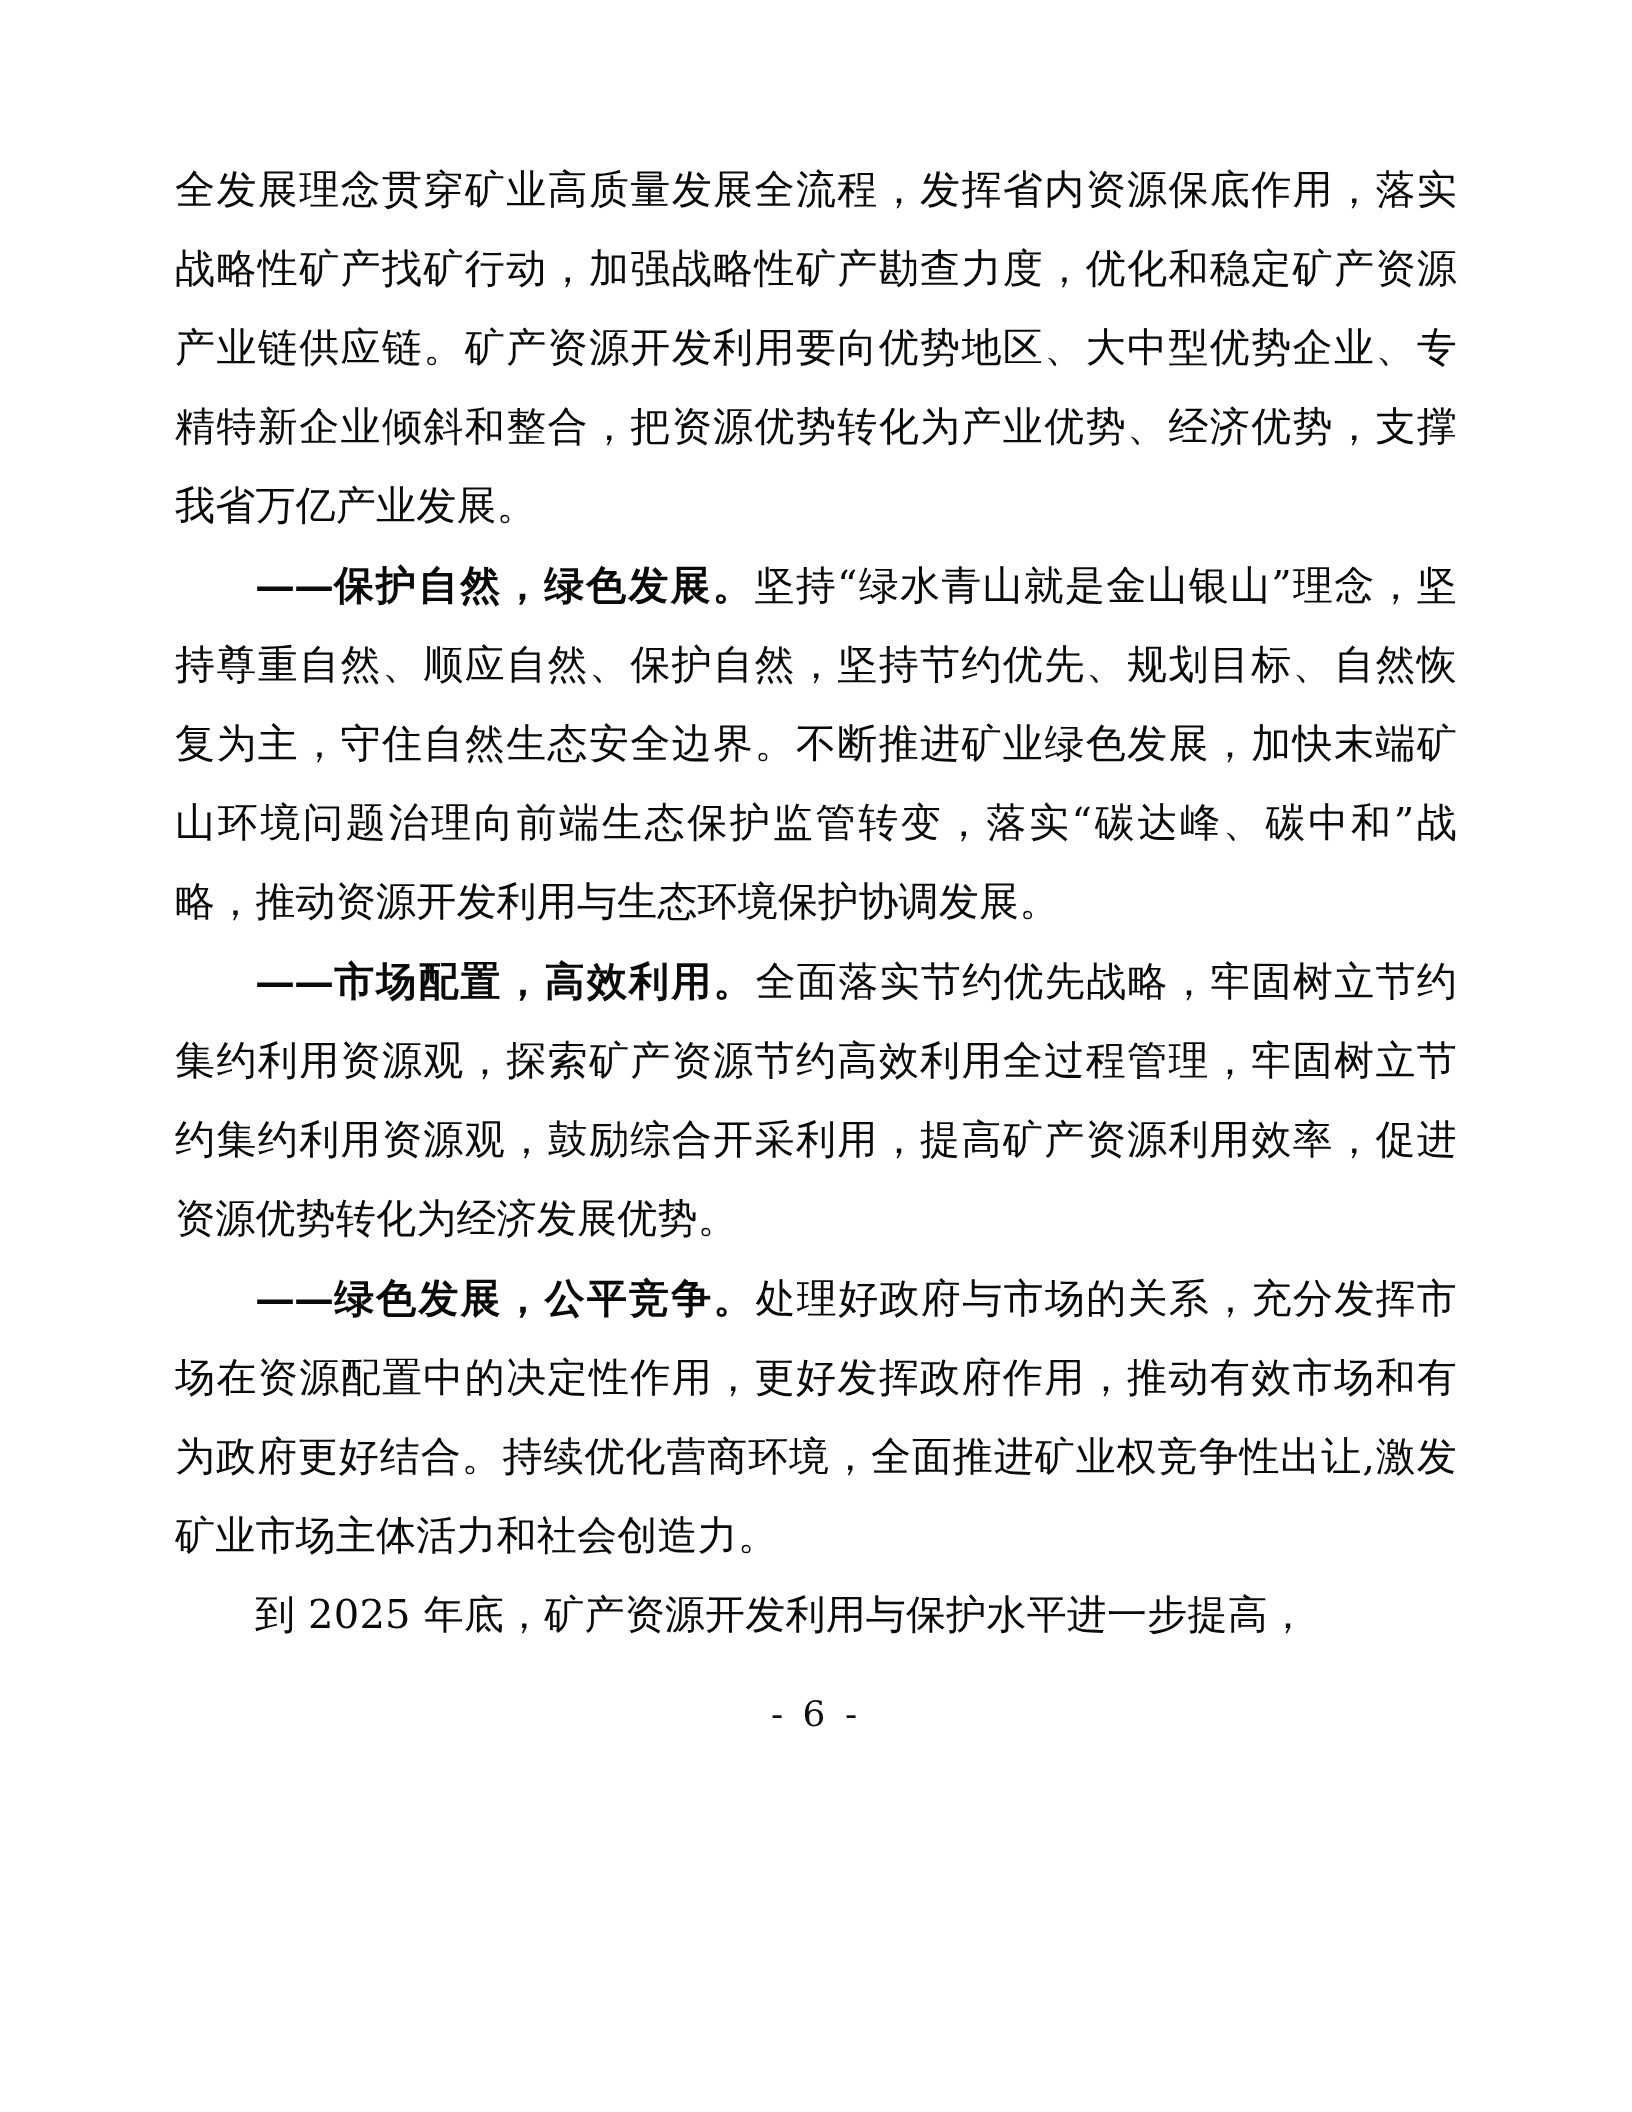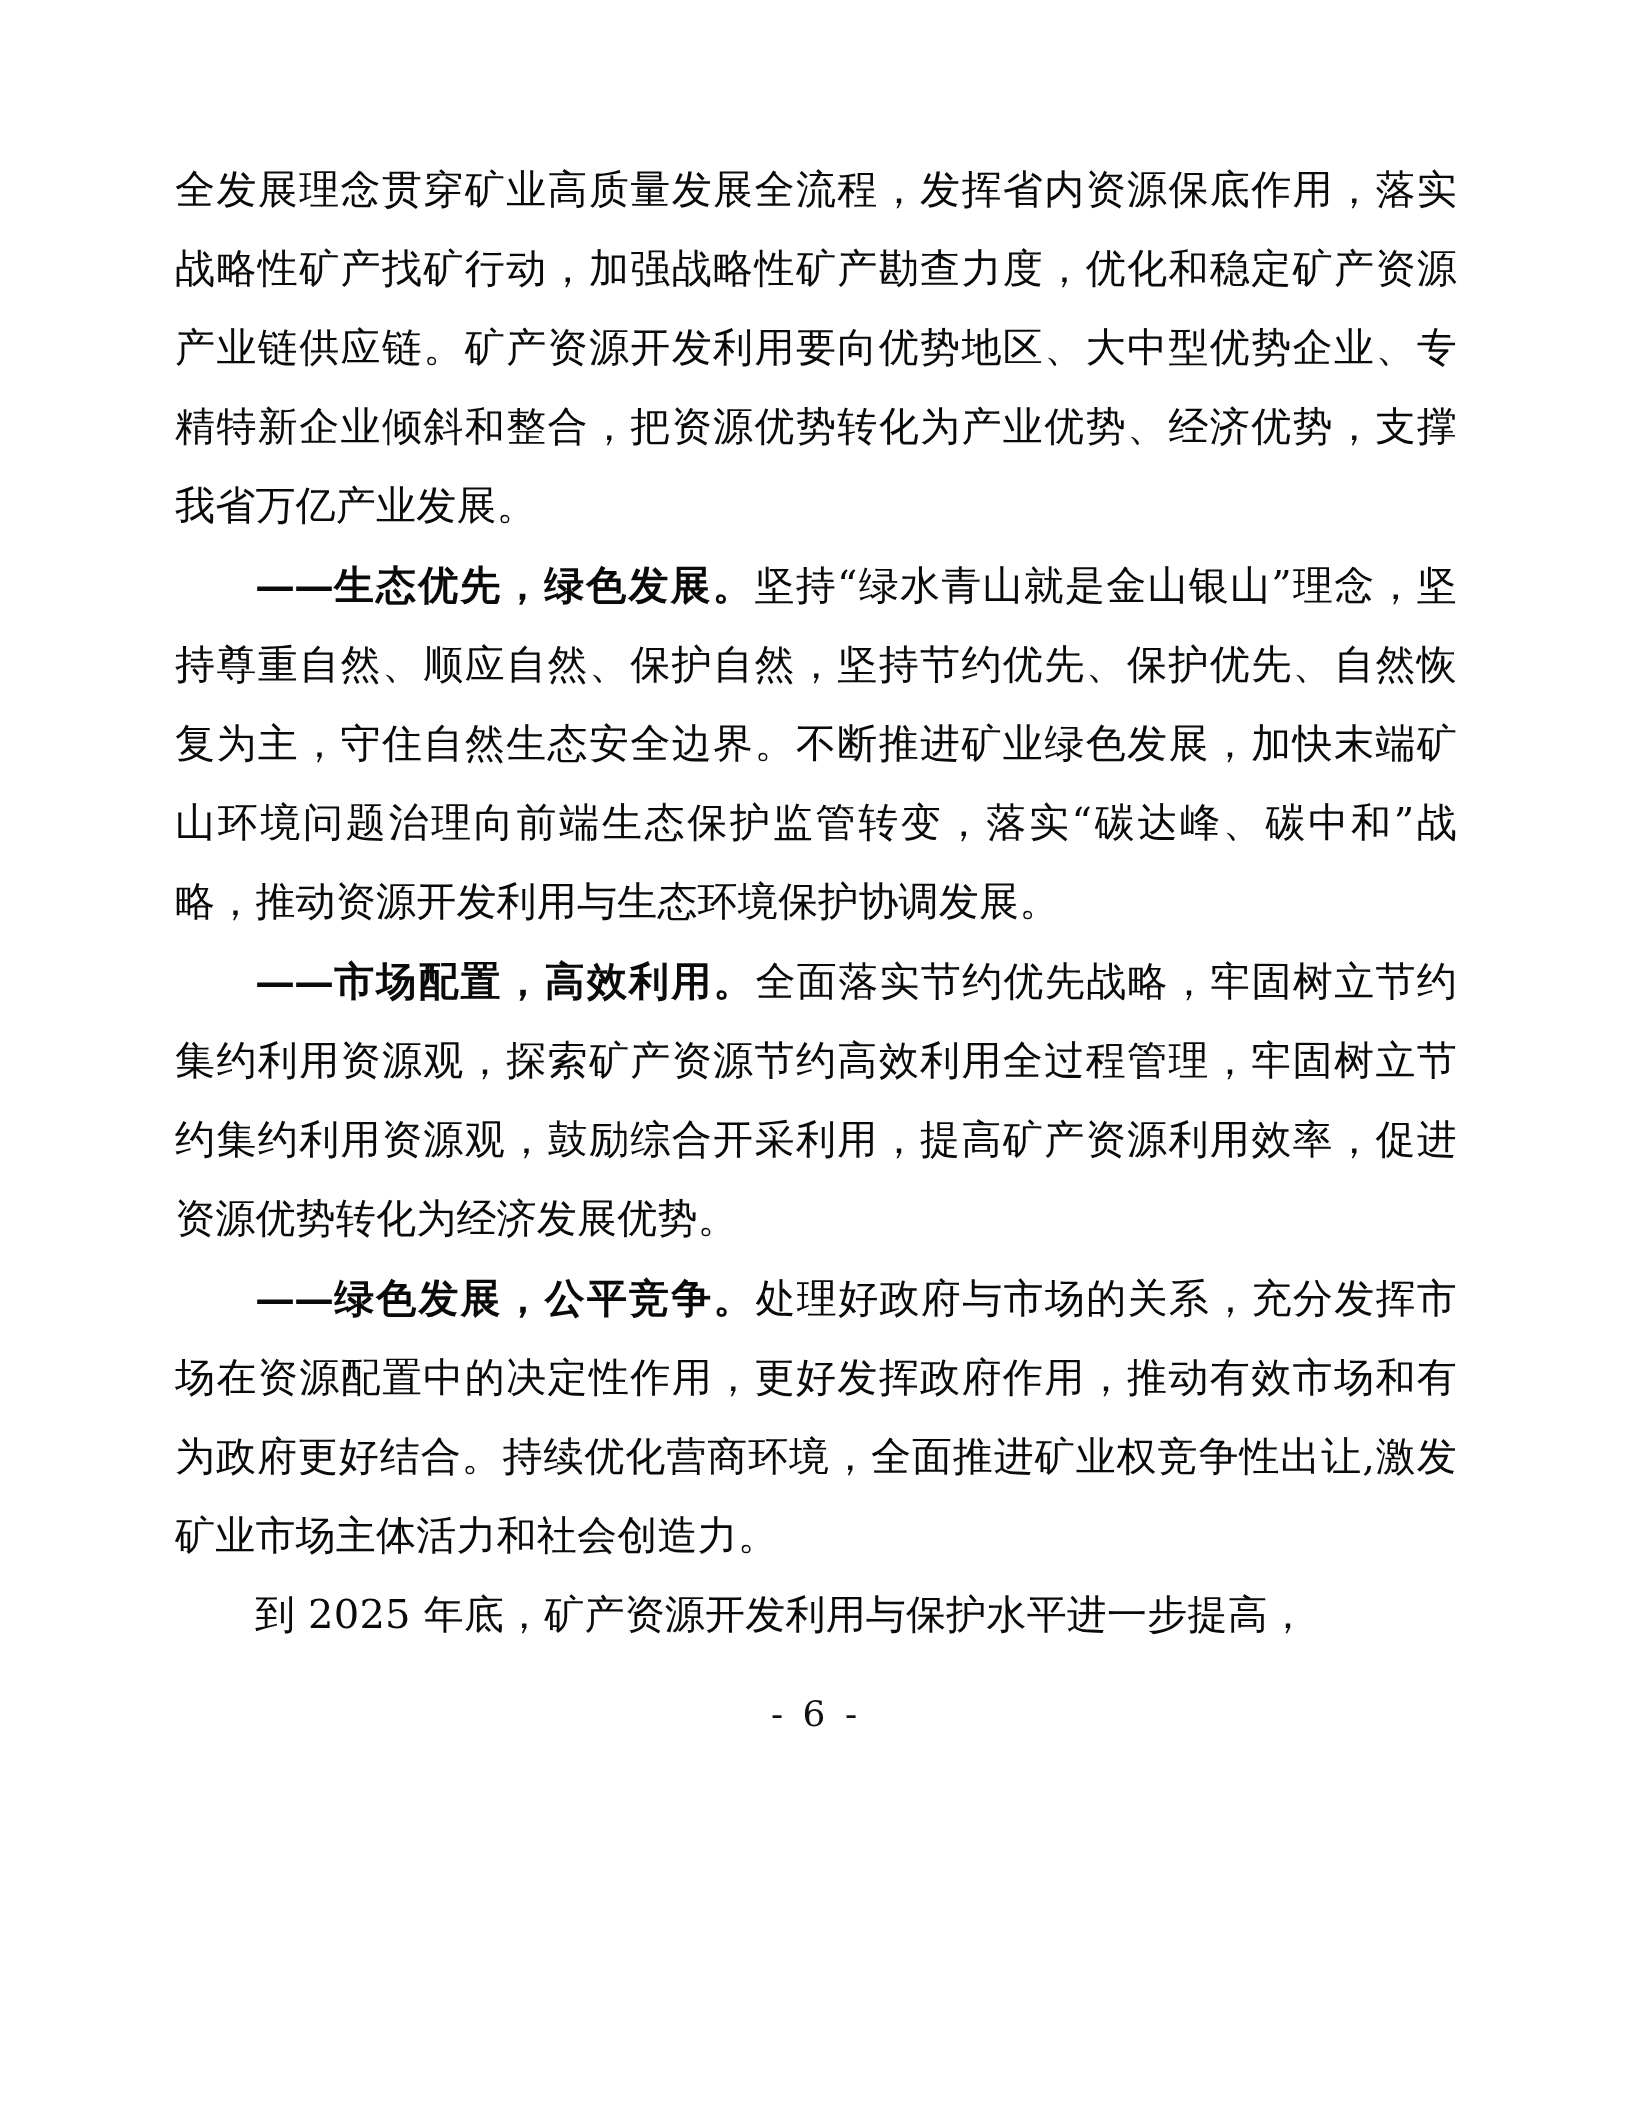--- a/index.html
+++ b/index.html
@@ -62,21 +62,21 @@
 </style>
 </head>
 <body>
 
 <div class="page">
   <div class="doc-body">
 
     <p class="para">全发展理念贯穿矿业高质量发展全流程，发挥省内资源保底作用，落实战略性矿产找矿行动，加强战略性矿产勘查力度，优化和稳定矿产资源产业链供应链。矿产资源开发利用要向优势地区、大中型优势企业、专精特新企业倾斜和整合，把资源优势转化为产业优势、经济优势，支撑我省万亿产业发展。</p>
 
     <p class="para indent">
-      <span class="dash">——</span><span class="lead">生态优先，绿色发展。</span><span>坚持“绿水青山就是金山银山”理念，坚持尊重自然、顺应自然、保护自然，坚持节约优先、保护优先、自然恢复为主，守住自然生态安全边界。不断推进矿业绿色发展，加快末端矿山环境问题治理向前端生态保护监管转变，落实“碳达峰、碳中和”战略，推动资源开发利用与生态环境保护协调发展。</span>
+      <span class="dash">——</span><span class="lead">保护自然，绿色发展。</span><span>坚持“绿水青山就是金山银山”理念，坚持尊重自然、顺应自然、保护自然，坚持节约优先、规划目标、自然恢复为主，守住自然生态安全边界。不断推进矿业绿色发展，加快末端矿山环境问题治理向前端生态保护监管转变，落实“碳达峰、碳中和”战略，推动资源开发利用与生态环境保护协调发展。</span>
     </p>
 
     <p class="para indent">
       <span class="dash">——</span><span class="lead">市场配置，高效利用。</span><span>全面落实节约优先战略，牢固树立节约集约利用资源观，探索矿产资源节约高效利用全过程管理，牢固树立节约集约利用资源观，鼓励综合开采利用，提高矿产资源利用效率，促进资源优势转化为经济发展优势。</span>
     </p>
 
     <p class="para indent">
       <span class="dash">——</span><span class="lead">绿色发展，公平竞争。</span><span>处理好政府与市场的关系，充分发挥市场在资源配置中的决定性作用，更好发挥政府作用，推动有效市场和有为政府更好结合。持续优化营商环境，全面推进矿业权竞争性出让,激发矿业市场主体活力和社会创造力。</span>
     </p>
 

